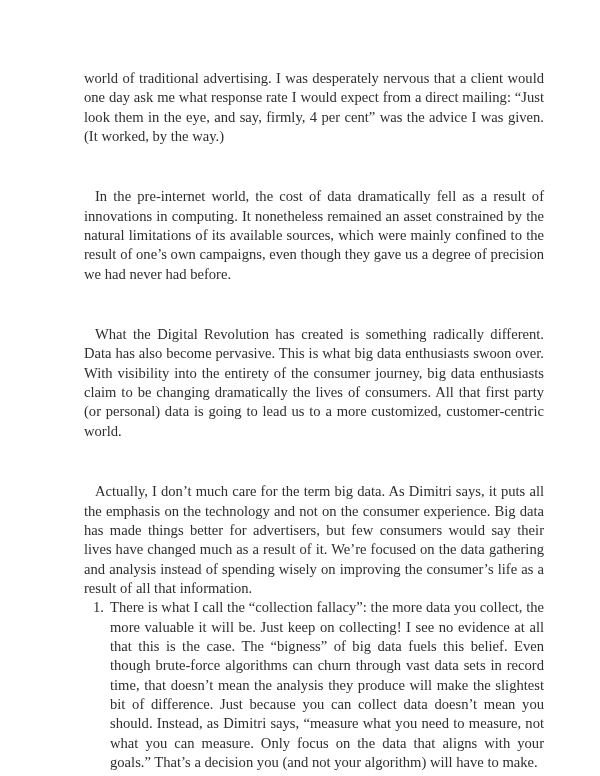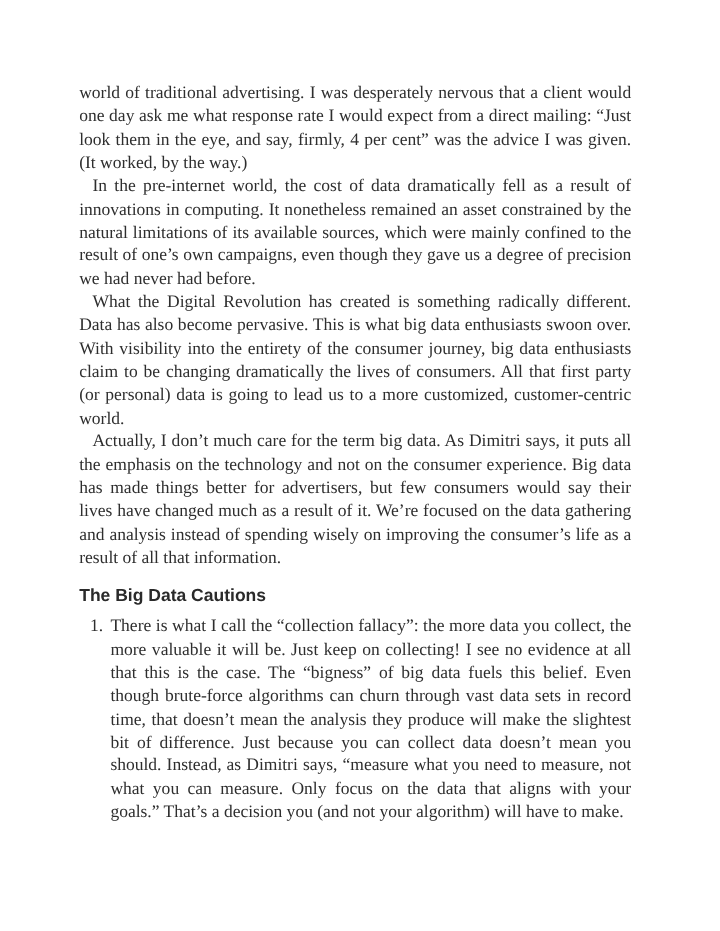--- a/index.html
+++ b/index.html
@@ -8,34 +8,35 @@
       background: #ffffff;
     }
     body {
       width: 600px;
       height: 776px;
       position: relative;
       overflow: hidden;
     }
     .page {
       position: absolute;
-      left: 66px;
+      left: 84px;
       top: 69px;
       width: 460px;
       font-family: "Liberation Serif", "DejaVu Serif", serif;
       font-size: 14.6px;
       line-height: 19.35px;
       color: #2e2e2e;
       text-align: justify;
     }
     .page p {
       margin: 0;
     }
     .page p.indent {
       text-indent: 11px;
+      margin-top: 41px;
     }
     .heading {
       font-family: "Liberation Sans", "DejaVu Sans", sans-serif;
       font-weight: bold;
       font-size: 14.6px;
       color: #2a2a2a;
       margin: 13px 0 6px 0;
       line-height: 19px;
       text-align: left;
     }
@@ -56,21 +57,20 @@
   </style>
 </head>
 <body>
 
 <div class="page">
   <p>world of traditional advertising. I was desperately nervous that a client would one day ask me what response rate I would expect from a direct mailing: “Just look them in the eye, and say, firmly, 4 per cent” was the advice I was given. (It worked, by the way.)</p>
   <p class="indent">In the pre-internet world, the cost of data dramatically fell as a result of innovations in computing. It nonetheless remained an asset constrained by the natural limitations of its available sources, which were mainly confined to the result of one’s own campaigns, even though they gave us a degree of precision we had never had before.</p>
   <p class="indent">What the Digital Revolution has created is something radically different. Data has also become pervasive. This is what big data enthusiasts swoon over. With visibility into the entirety of the consumer journey, big data enthusiasts claim to be changing dramatically the lives of consumers. All that first party (or personal) data is going to lead us to a more customized, customer-centric world.</p>
   <p class="indent">Actually, I don’t much care for the term big data. As Dimitri says, it puts all the emphasis on the technology and not on the consumer experience. Big data has made things better for advertisers, but few consumers would say their lives have changed much as a result of it. We’re focused on the data gathering and analysis instead of spending wisely on improving the consumer’s life as a result of all that information.</p>
 
-  <div class="heading">The Big Data Cautions</div>
 
   <ol class="list">
     <li class="list-item">
       <span class="list-num">1.</span>
       <span>There is what I call the “collection fallacy”: the more data you collect, the more valuable it will be. Just keep on collecting! I see no evidence at all that this is the case. The “bigness” of big data fuels this belief. Even though brute-force algorithms can churn through vast data sets in record time, that doesn’t mean the analysis they produce will make the slightest bit of difference. Just because you can collect data doesn’t mean you should. Instead, as Dimitri says, “measure what you need to measure, not what you can measure. Only focus on the data that aligns with your goals.” That’s a decision you (and not your algorithm) will have to make.</span>
     </li>
   </ol>
 </div>
 
 </body></html>

